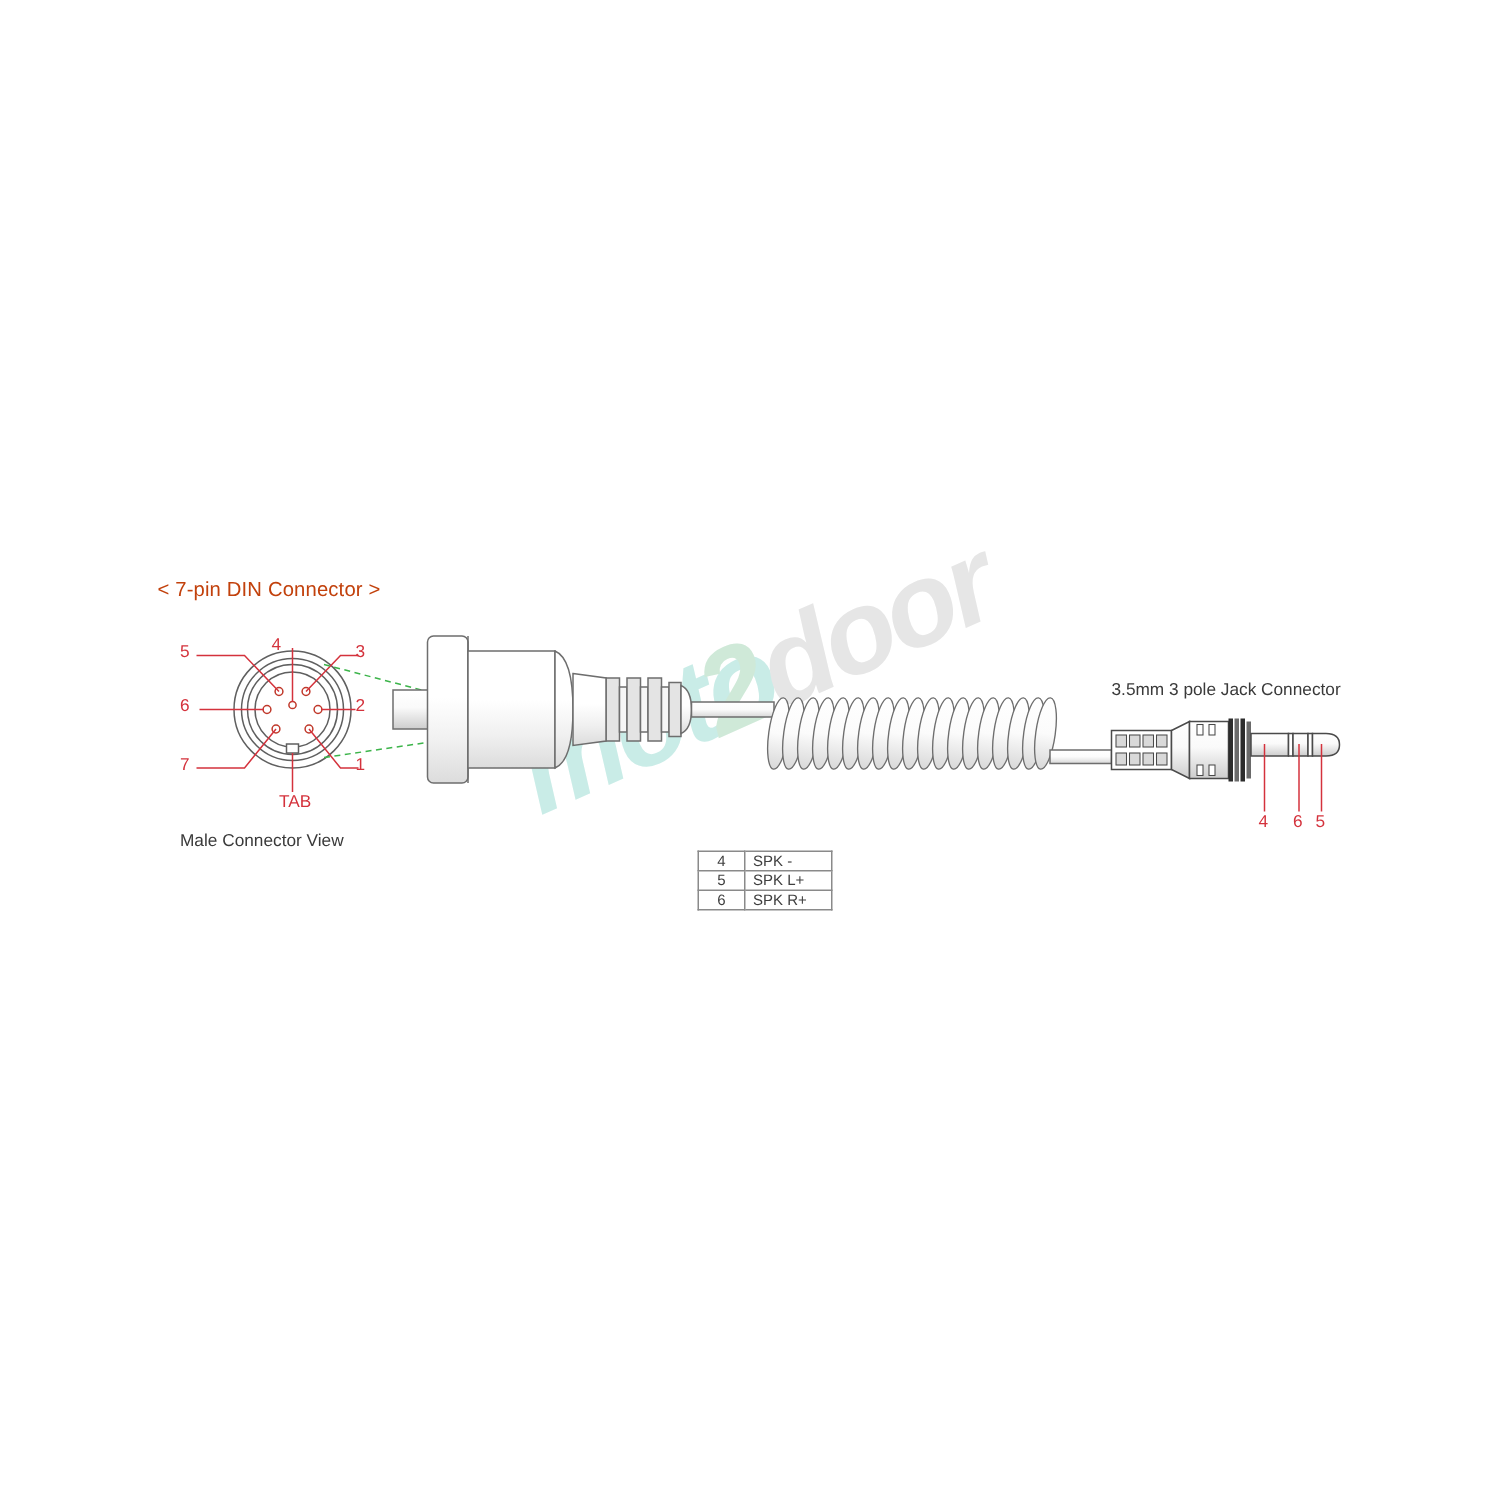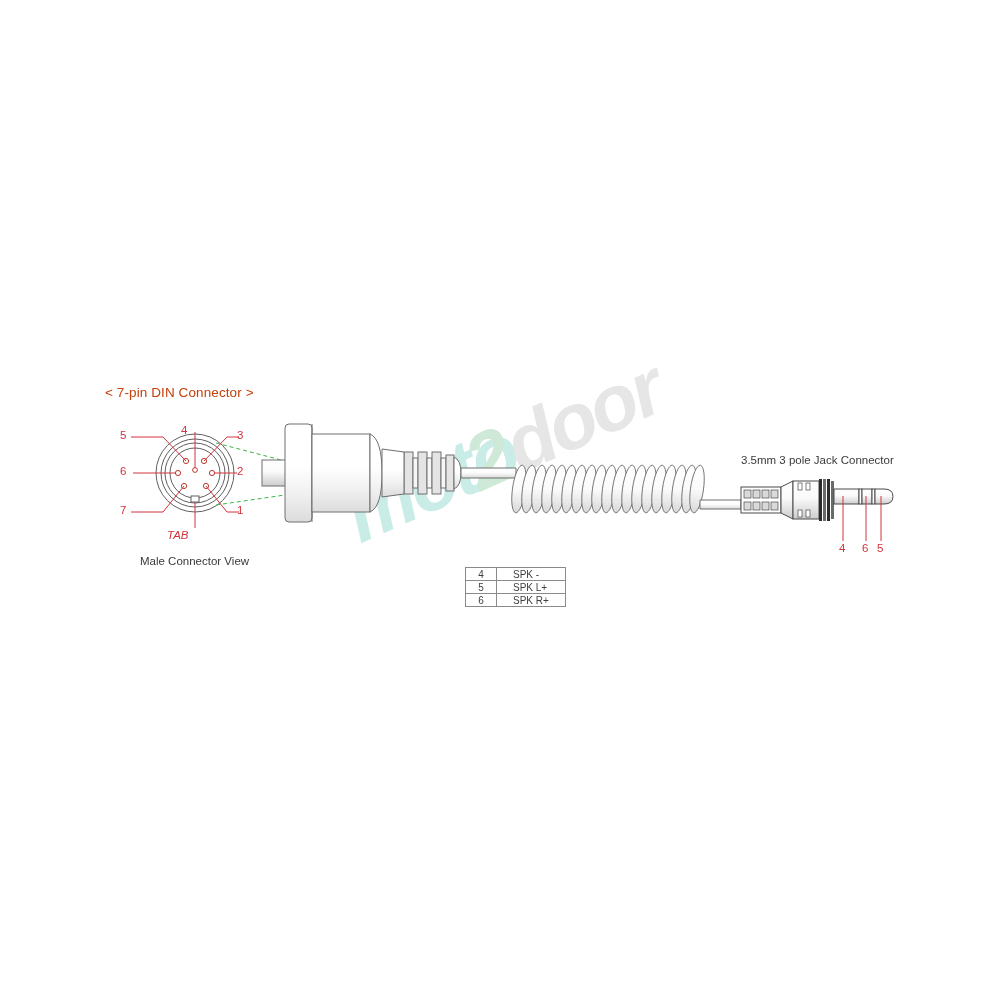--- a/index.html
+++ b/index.html
@@ -68,21 +68,21 @@
     height: 12px;
     padding: 0 4px;
   }
   #pin-table td.num {
     width: 22px;
     text-align: center;
   }
   #pin-table td.lbl {
     width: 48px;
     text-align: left;
-    padding-left: 16px;
+    padding-left: 5px;
   }
   .wm {
     position: absolute;
     font-family: "Liberation Sans", sans-serif;
     font-style: italic;
     font-weight: bold;
     font-size: 78px;
     letter-spacing: -3px;
     transform: rotate(-24deg);
     transform-origin: left bottom;
@@ -259,23 +259,23 @@
 
     <g stroke="#d4323c" stroke-width="1" fill="none">
       <path d="M843 496 L843 541"></path>
       <path d="M866 496 L866 541"></path>
       <path d="M881 496 L881 541"></path>
     </g>
   </svg>
 
   <div class="txt t-title" style="left:105px; top:386px;">&lt; 7-pin DIN Connector &gt;</div>
 
-  <div class="txt t-sub" style="left:120px; top:556px;margin-left:20px;">Male Connector View</div>
-
-  <div class="txt t-red" style="left:167px; top:530px;font-style:italic;">TAB</div>
+  <div class="txt t-sub" style="left:120px; top:556px;">Male Connector View</div>
+
+  <div class="txt t-red" style="left:186px; top:530px;">TAB</div>
 
   <div class="txt t-red" style="left:181px; top:425px;">4</div>
   <div class="txt t-red" style="left:120px; top:430px;">5</div>
   <div class="txt t-red" style="left:120px; top:466px;">6</div>
   <div class="txt t-red" style="left:120px; top:505px;">7</div>
   <div class="txt t-red" style="left:237px; top:430px;">3</div>
   <div class="txt t-red" style="left:237px; top:466px;">2</div>
   <div class="txt t-red" style="left:237px; top:505px;">1</div>
 
   <div class="txt t-jacktitle" style="left:741px; top:455px;">3.5mm 3 pole Jack Connector</div>

